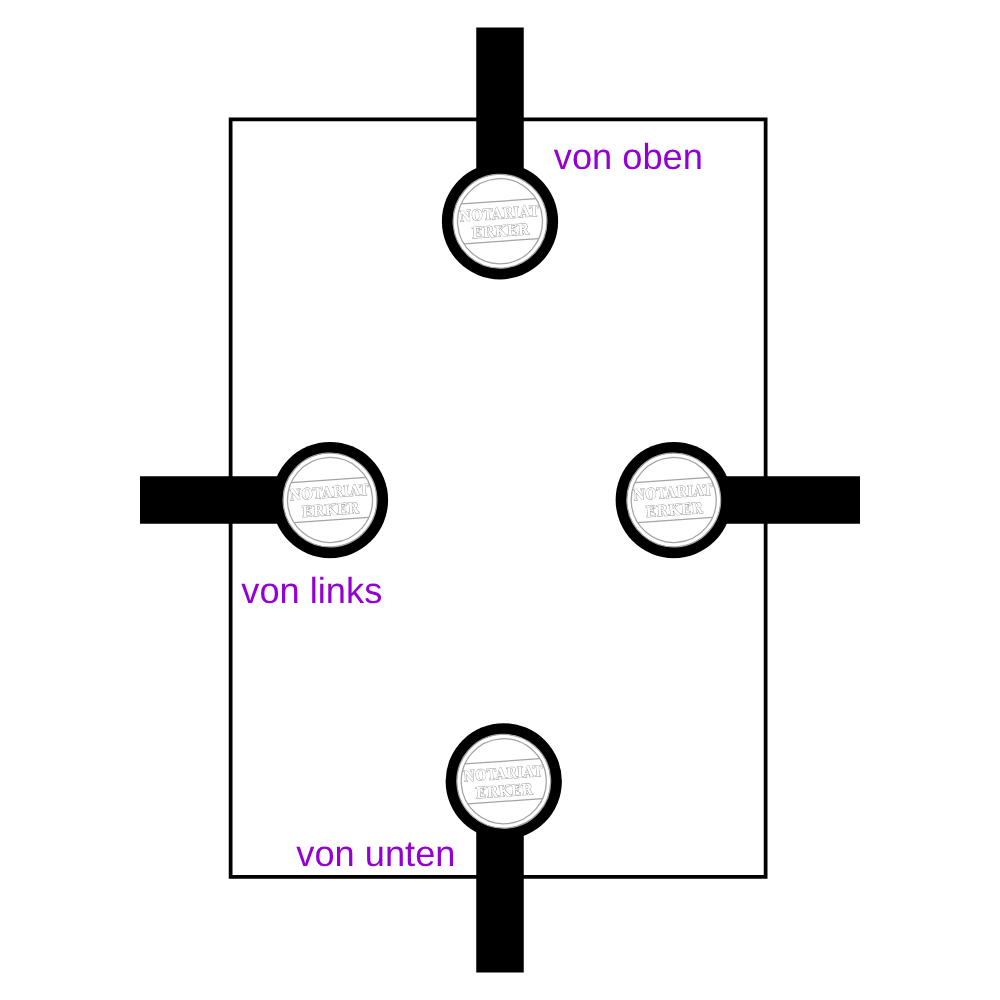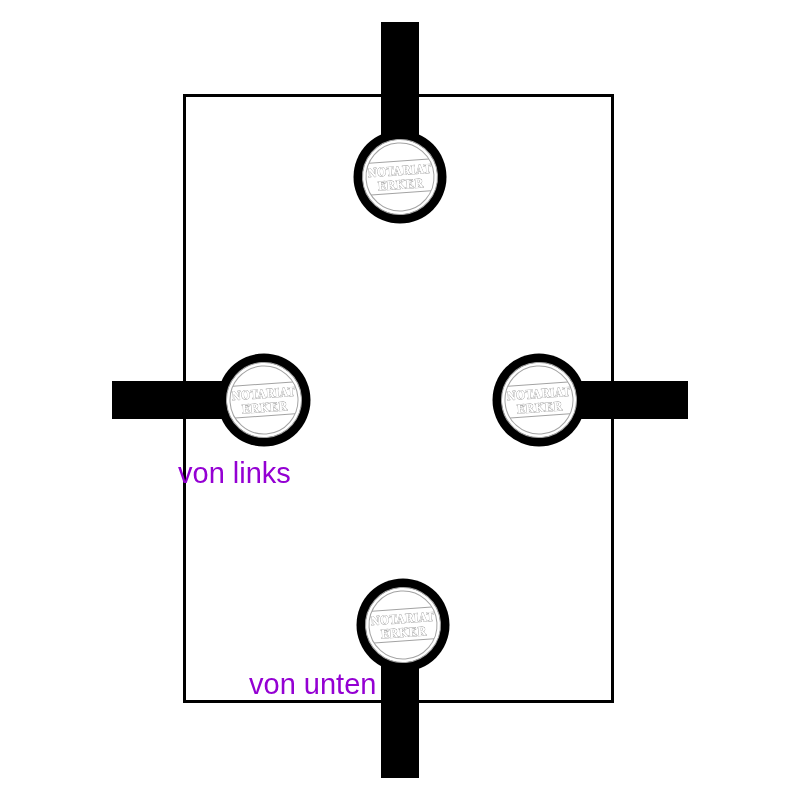--- a/index.html
+++ b/index.html
@@ -61,22 +61,22 @@
   }
   .dir-label{
     position:absolute;
     color:var(--label-color);
     font-size:29px;
     line-height:1;
     white-space:nowrap;
   }
   .label-oben{left:443px;top:112px;}
   .label-rechts{left:469px;top:322px;}
-  .label-links{left:178px;top:459px;}
-  .label-unten{left:249px;top:670px;}
+  .label-links{left:193px;top:459px;}
+  .label-unten{left:237px;top:670px;}
 </style>
 </head>
 <body>
 
 <div class="canvas">
 
   <div class="frame"></div>
 
   <div class="bar bar-top"></div>
   <div class="bar bar-left"></div>
@@ -124,16 +124,17 @@
     <g transform="rotate(-4 47 47)">
       <circle class="face" cx="47" cy="47" r="37.5"></circle>
       <circle class="inner-circle" cx="47" cy="47" r="34"></circle>
       <line class="band-line" x1="17" y1="31" x2="77" y2="31"></line>
       <line class="band-line" x1="17" y1="63" x2="77" y2="63"></line>
       <text x="47" y="45" textLength="64" lengthAdjust="spacingAndGlyphs">NOTARIAT</text>
       <text x="47" y="59" textLength="46" lengthAdjust="spacingAndGlyphs">ERKER</text>
     </g>
   </svg>
 
+  <span class="dir-label label-oben">von oben</span>
   <span class="dir-label label-links">von links</span>
   <span class="dir-label label-unten">von unten</span>
 
 </div>
 
 </body></html>

